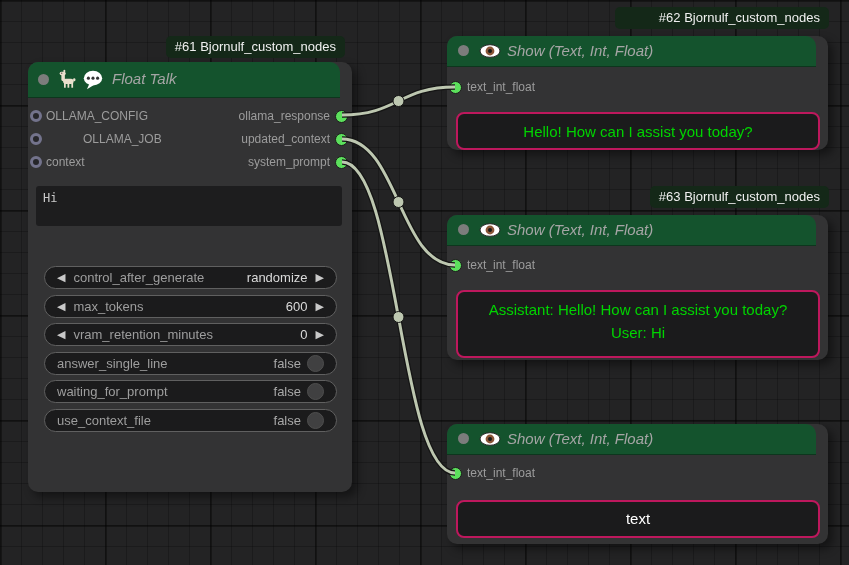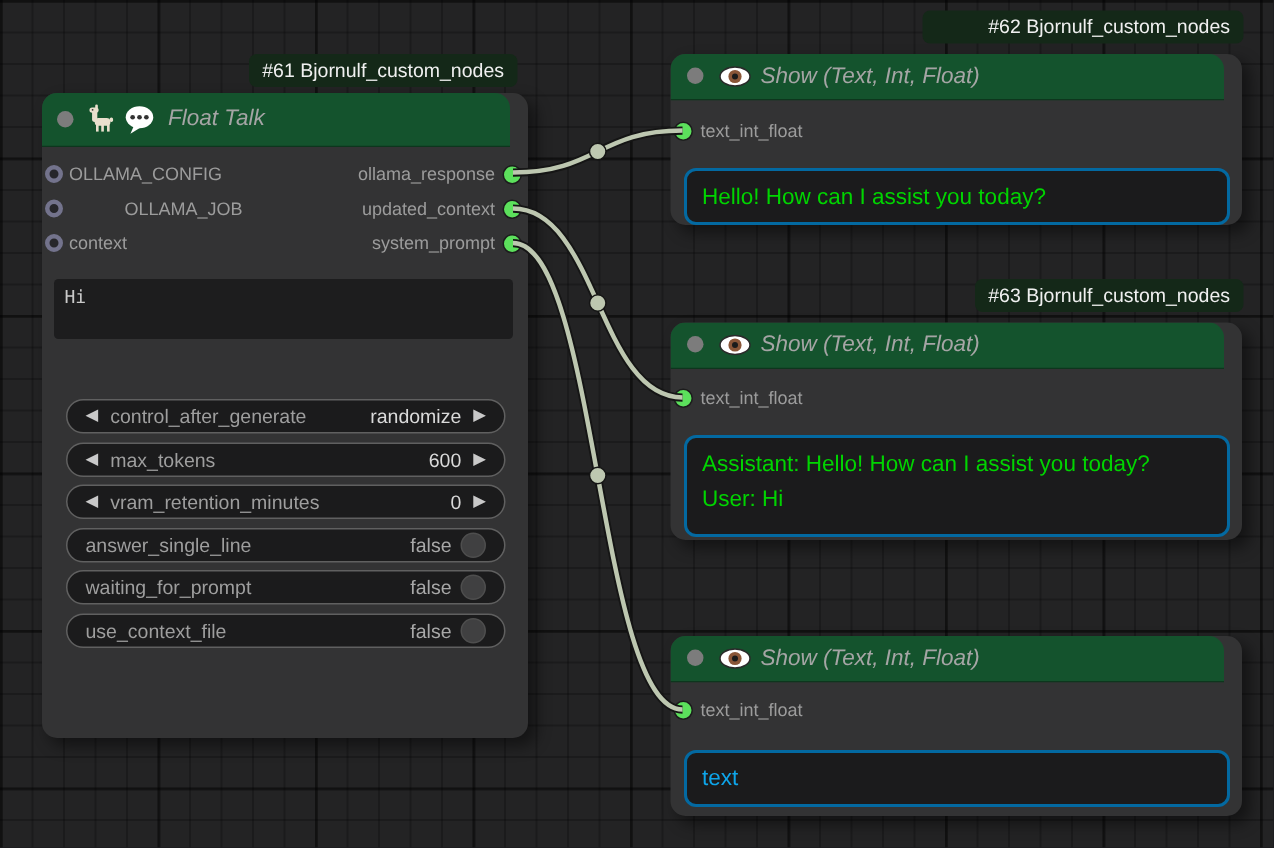--- a/index.html
+++ b/index.html
@@ -50,25 +50,25 @@
   }
   .arr{color:#c9c9c9;font-size:11px;line-height:21px;cursor:pointer;}
   .wlabel{color:#9e9e9e;margin:0 8px;white-space:nowrap;}
   .combo .wlabel{margin-right:auto;}
   .wvalue{color:#dadada;white-space:nowrap;margin-right:8px;}
   .toggle .wlabel{margin-left:0;margin-right:auto;}
   .toggle .wvalue{color:#a8a8a8;margin-right:6px;}
   .knob{width:15px;height:15px;border-radius:50%;background:#404041;border:1px solid #4e4e4e;}
   .showbox{
     position:absolute;left:9px;width:340px;background:#1b1b1c;
-    border:2px solid #0369a1;border-radius:8px;padding:6px 10px;
-    font-size:15px;overflow:hidden;
+    border:2px solid #be185d;border-radius:8px;padding:6px 10px;
+    font-size:15px;overflow:hidden;text-align:center;
   }
   .green-text{color:#00d400;line-height:23px;white-space:nowrap;}
-  .placeholder-text{color:#0ea5e9;line-height:22px;}
+  .placeholder-text{color:#ffffff;line-height:22px;}
   .wires{position:absolute;left:0;top:0;z-index:3;pointer-events:none;}
   .wire-under{fill:none;stroke:#151515;stroke-width:5.5;}
   .wire-main{fill:none;stroke:#bdc7b0;stroke-width:3;}
   .wire-dot{fill:#bdc7b0;stroke:#151515;stroke-width:1;}
   .icon{position:absolute;}
 </style>
 </head>
 <body>
 
 <div class="canvas">

